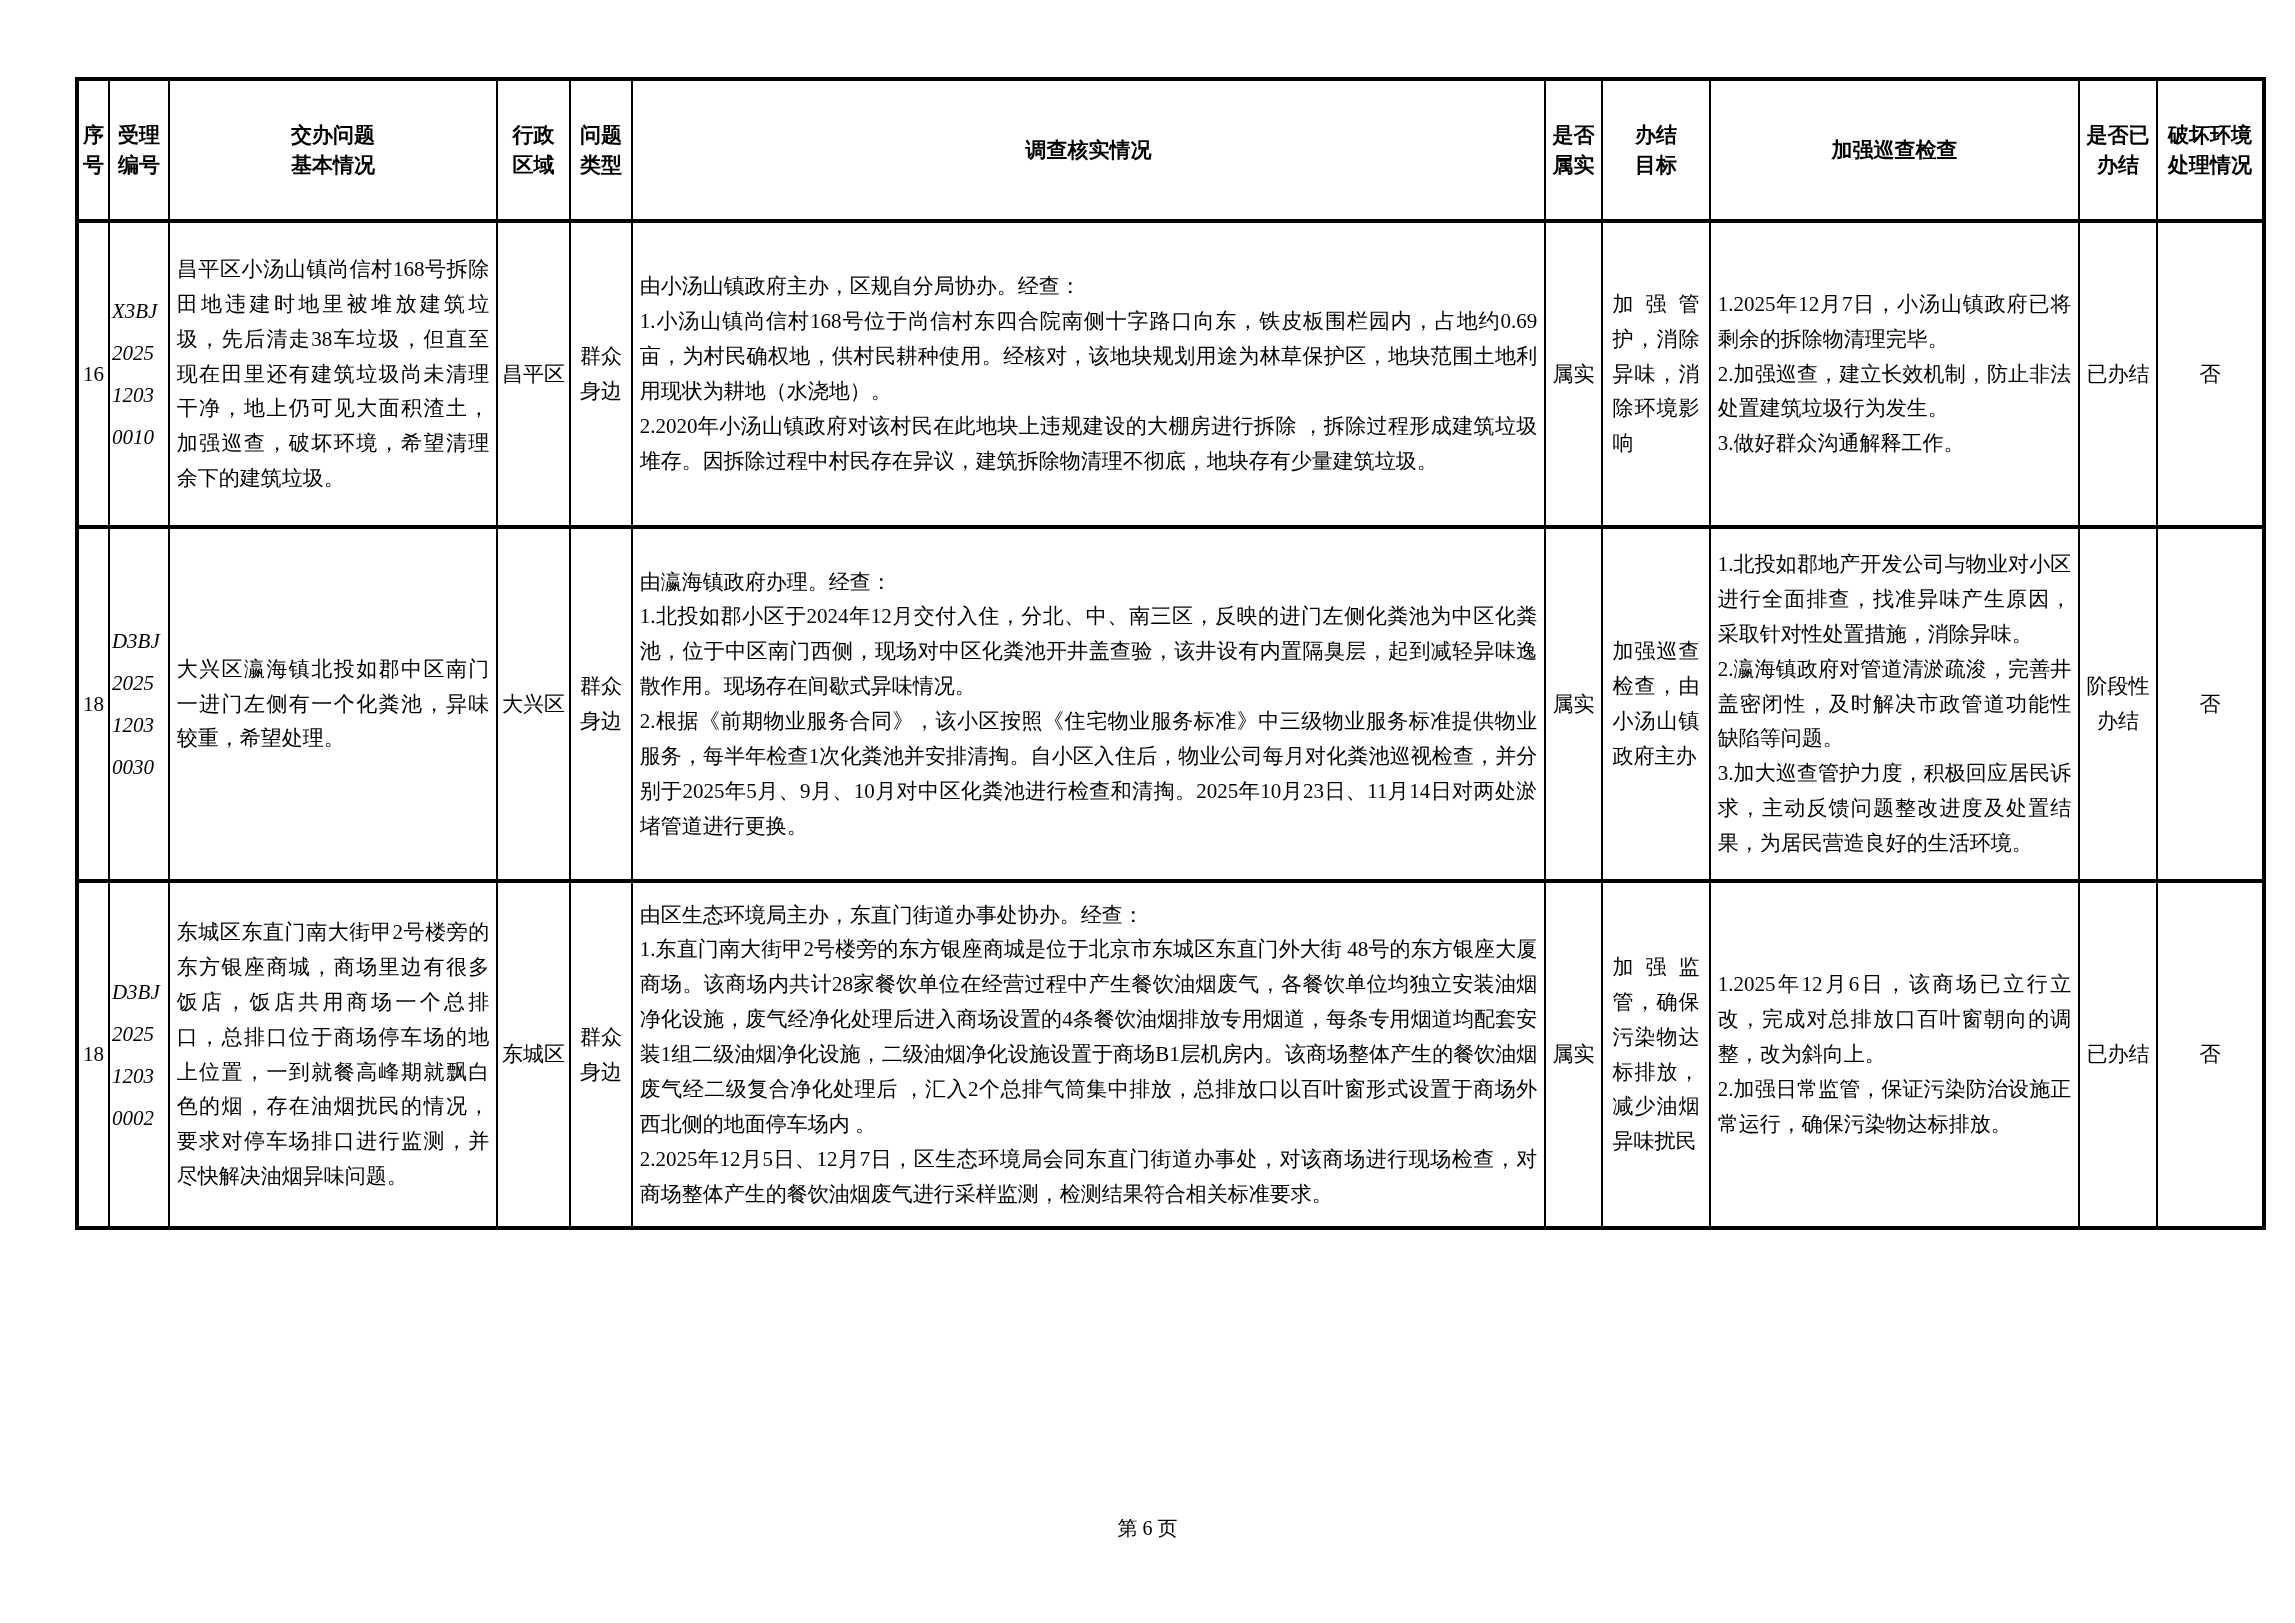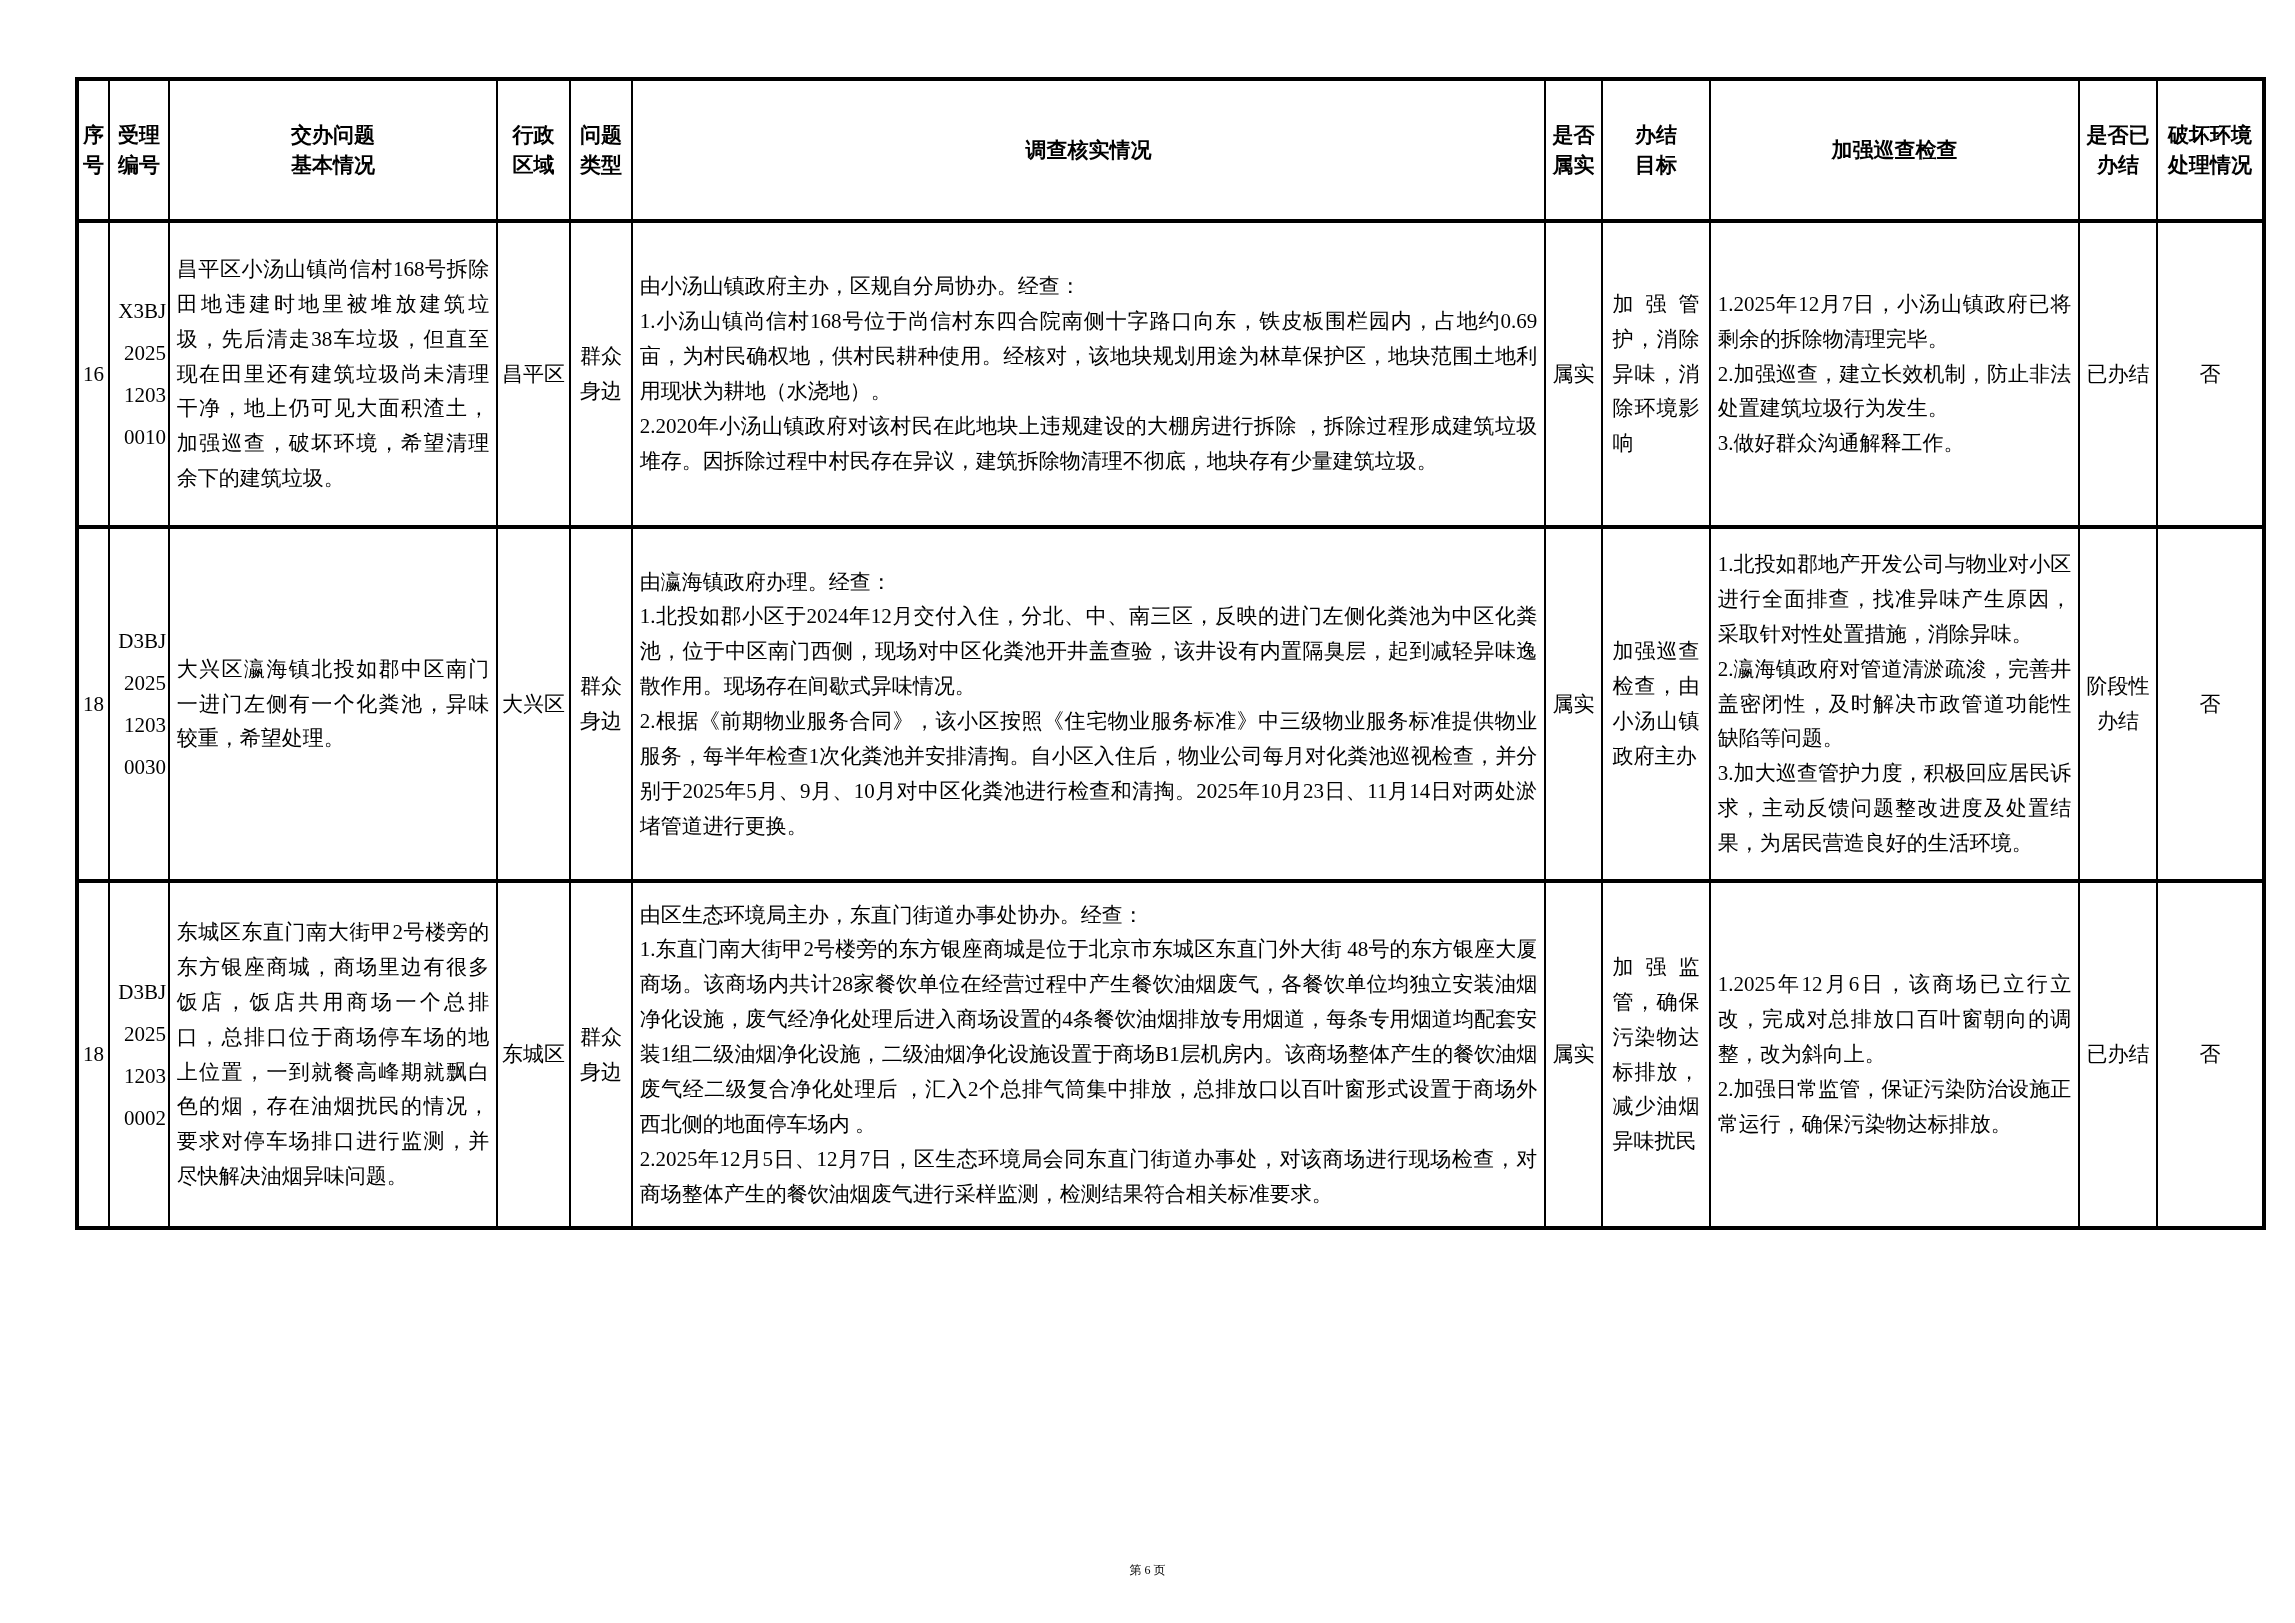--- a/index.html
+++ b/index.html
@@ -34,34 +34,34 @@
     line-height:1.45;text-align:center;
     padding:2.9px 1.9px;
   }
   td{
     font-size:21px;line-height:1.66;
     padding:4.8px 6.7px;
   }
   .col-no,.col-region,.col-type,.col-verified,.col-closed,.col-punished{
     text-align:center;padding:4.8px 2.9px;
   }
-  .col-case_id{text-align:right;line-height:2;padding:4.8px 1.9px;}
+  .col-case_id{text-align:left;line-height:2;padding:4.8px 1.9px;font-style:italic;}
   .col-problem,.col-investigation,.col-handling{
     text-align:justify;
     text-justify:inter-character;
   }
   .col-goal{
     text-align:justify;
     text-justify:inter-character;
     padding:4.8px 9.6px;
   }
   .footer{
-    position:absolute;left:0;top:1562px;width:100%;
+    position:absolute;left:0;top:1515px;width:100%;
     text-align:center;
-    font-size:12px;
+    font-size:20px;
   }
 </style>
 </head>
 <body>
 
 <div class="page">
   <table class="doc">
     <colgroup>
       <col style="width:32px">
       <col style="width:60px">

